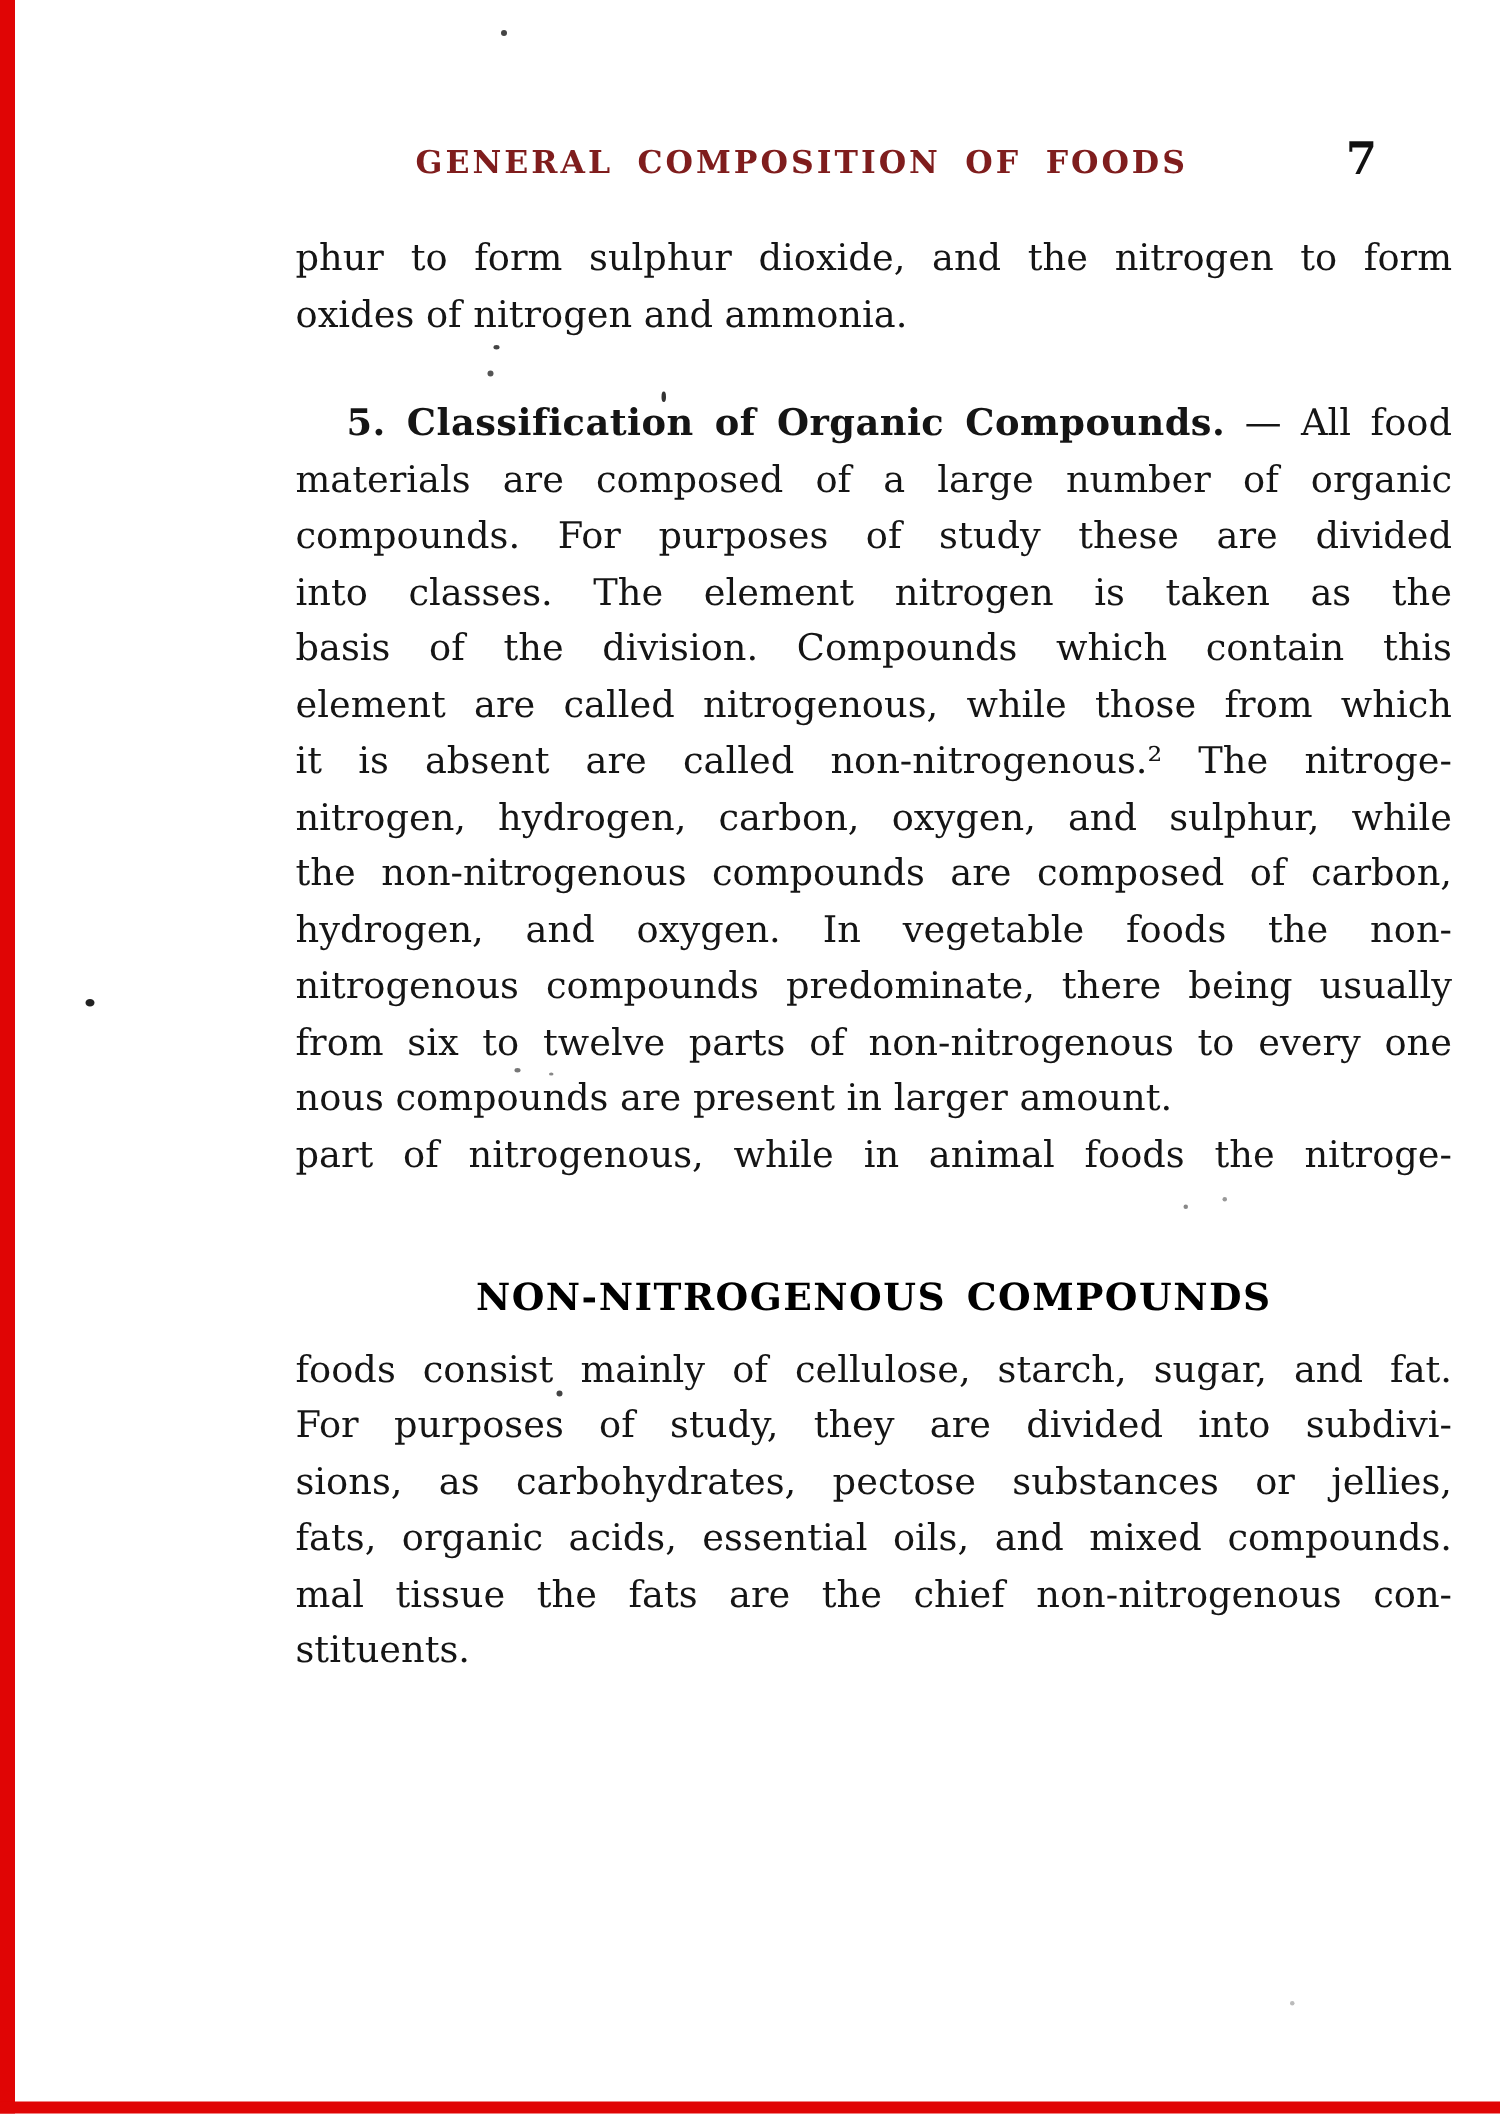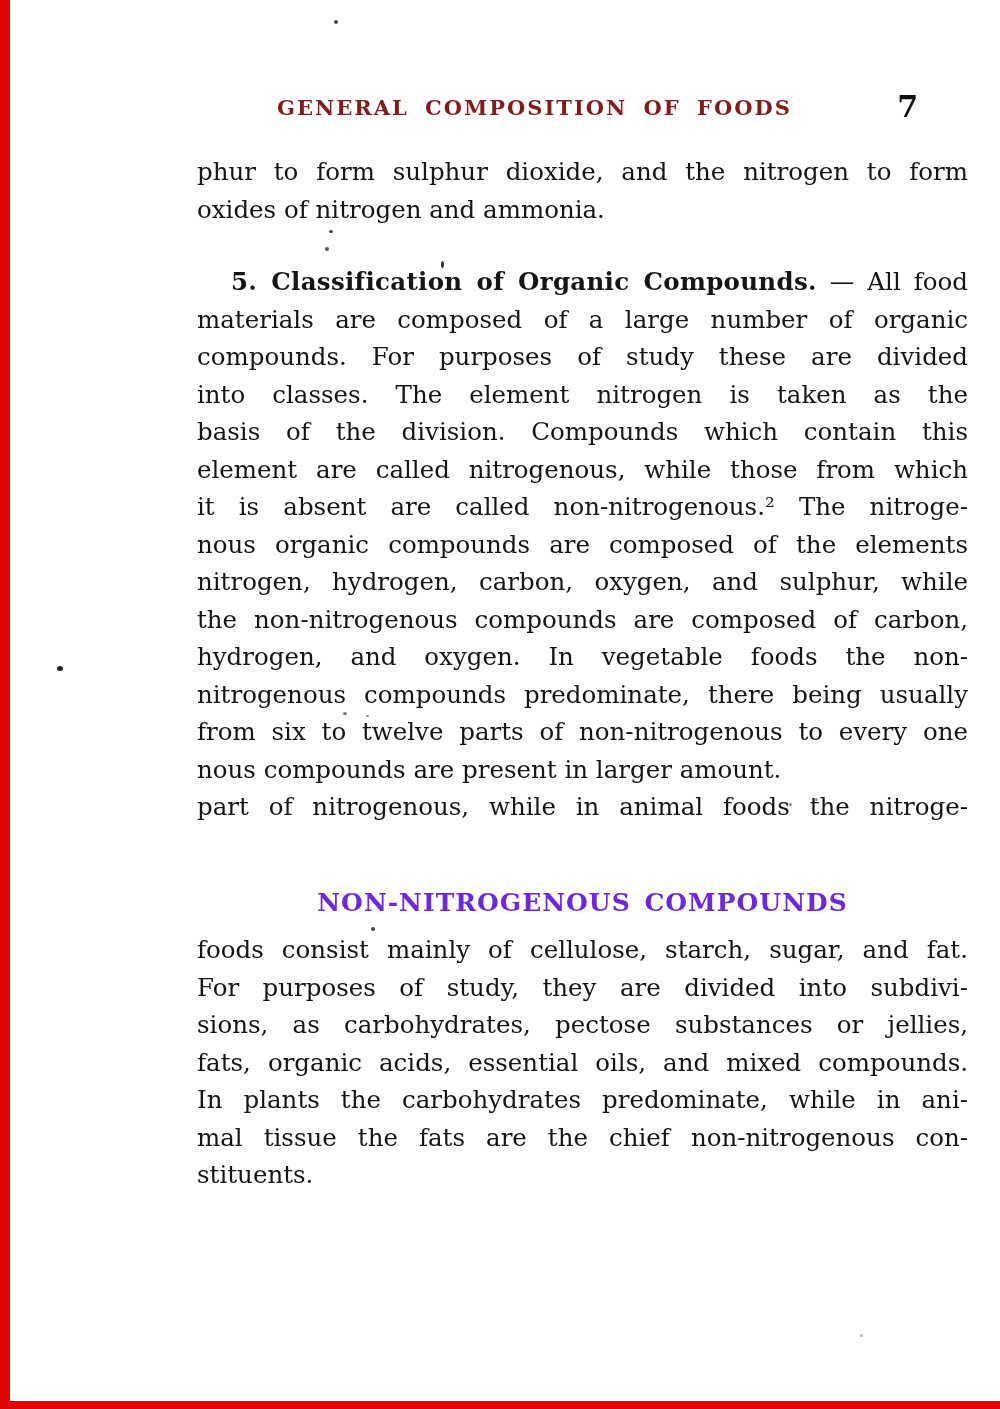--- a/index.html
+++ b/index.html
@@ -58,21 +58,21 @@
   .line.end { text-align-last: left; }
   .line.indent { padding-left: 34px; }
   .line b { font-weight: bold; letter-spacing: 0.3px; }
 
   .section-heading {
     margin: 58px 0 0 0;
     height: 37.5px; line-height: 37.5px;
     text-align: center;
     font-size: 25px; font-weight: bold;
     letter-spacing: 1px; word-spacing: 4px;
-    color: #6d28d9;
+    color: #000000;
   }
 
   .speck { position: absolute; border-radius: 50%; }
 </style>
 </head>
 <body>
 
 <div class="page">
 
   <div class="edge-left"></div>
@@ -90,38 +90,36 @@
       </section>
 
     <section class="paragraph para-5">
         <div class="line indent"><b>5. Classification of Organic Compounds.</b> — All food</div>
         <div class="line">materials are composed of a large number of organic</div>
         <div class="line">compounds.  For purposes of study these are divided</div>
         <div class="line">into classes.  The element nitrogen is taken as the</div>
         <div class="line">basis of the division.  Compounds which contain this</div>
         <div class="line">element are called nitrogenous, while those from which</div>
         <div class="line">it is absent are called non-nitrogenous.²  The nitroge-</div>
-        <div class="line">nous organic compounds are composed of the elements</div>
         <div class="line">nitrogen, hydrogen, carbon, oxygen, and sulphur, while</div>
         <div class="line">the non-nitrogenous compounds are composed of carbon,</div>
         <div class="line">hydrogen, and oxygen.  In vegetable foods the non-</div>
         <div class="line">nitrogenous compounds predominate, there being usually</div>
         <div class="line">from six to twelve parts of non-nitrogenous to every one</div>
         <div class="line end">nous compounds are present in larger amount.</div>
         <div class="line">part of nitrogenous, while in animal foods the nitroge-</div>
       </section>
 
     <h2 class="section-heading">NON-NITROGENOUS COMPOUNDS</h2>
 
     <section class="paragraph para-6">
         <div class="line">foods consist mainly of cellulose, starch, sugar, and fat.</div>
         <div class="line">For purposes of study, they are divided into subdivi-</div>
         <div class="line">sions, as carbohydrates, pectose substances or jellies,</div>
         <div class="line">fats, organic acids, essential oils, and mixed compounds.</div>
-        <div class="line">In plants the carbohydrates predominate, while in ani-</div>
         <div class="line">mal tissue the fats are the chief non-nitrogenous con-</div>
         <div class="line end">stituents.</div>
       </section>
   </main>
 
   <div id="specks">
       <div class="speck" style="left: 334px; top: 20px; width: 4px; height: 4px; background: rgb(68, 68, 68);"></div>
       <div class="speck" style="left: 441px; top: 261px; width: 3px; height: 7px; background: rgb(51, 51, 51);"></div>
       <div class="speck" style="left: 325px; top: 247px; width: 4px; height: 4px; background: rgb(85, 85, 85);"></div>
       <div class="speck" style="left: 329px; top: 230px; width: 4px; height: 3px; background: rgb(68, 68, 68);"></div>

